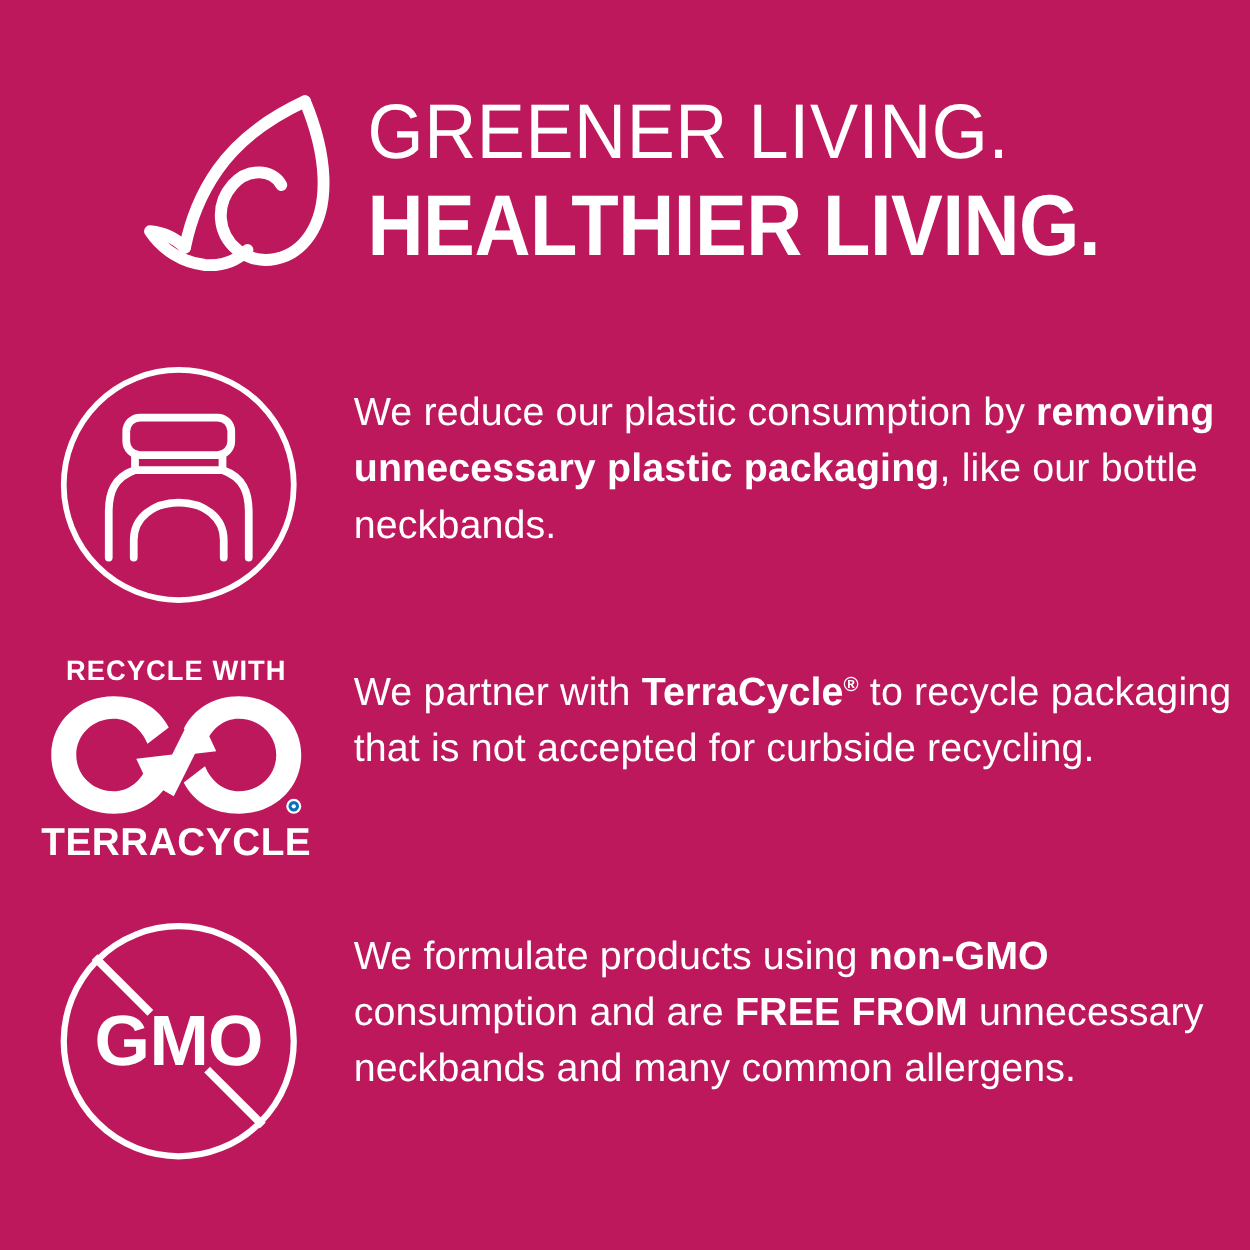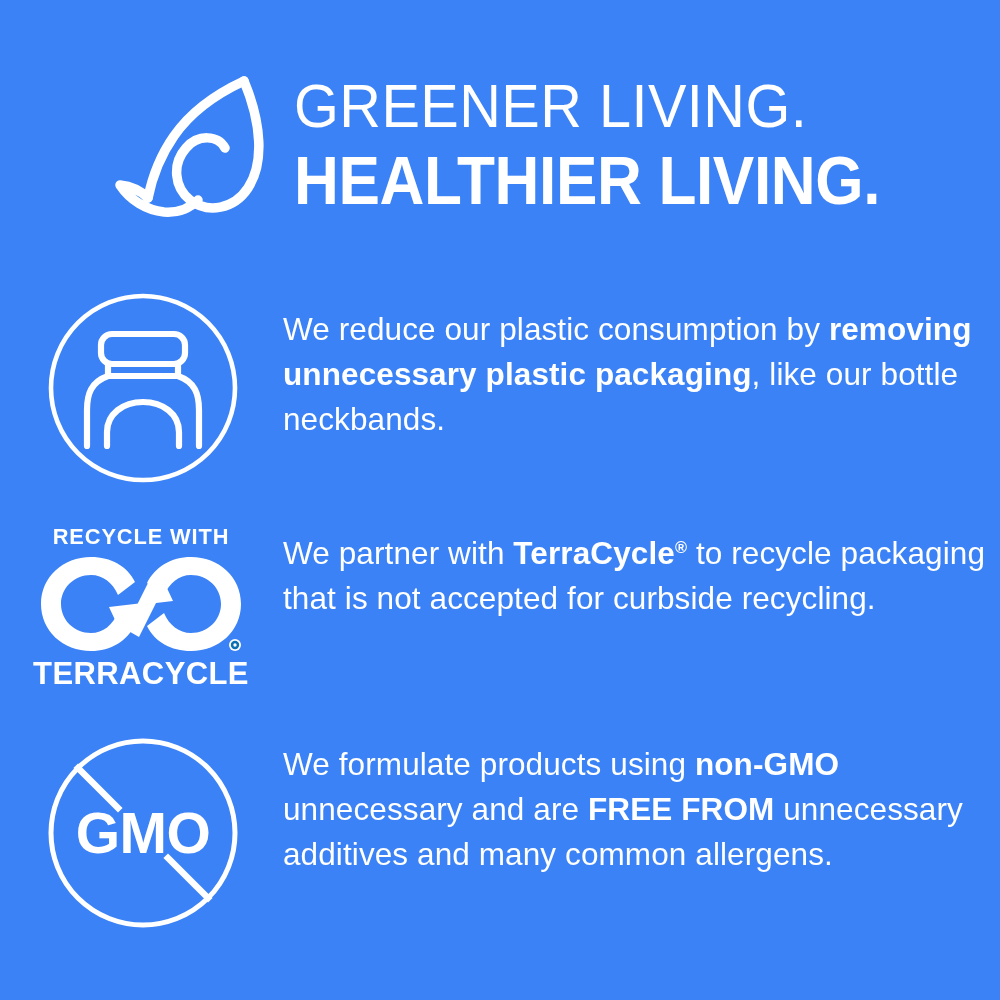--- a/index.html
+++ b/index.html
@@ -155,21 +155,21 @@
     letter-spacing: 0.4px;
     line-height: 1;
     white-space: nowrap;
     margin-top: 5px;
     transform: scaleX(1.0);
   }
 </style>
 </head>
 <body>
 
-<div class="poster" style="background: #3b82f6;">
+<div class="poster" style="background: #be185d;">
 
   <div class="header">
 
     <div class="leaf-mark">
       <svg viewBox="0 0 168 150" xmlns="http://www.w3.org/2000/svg">
         <g fill="none" stroke="#ffffff" stroke-width="9.5" stroke-linecap="round" stroke-linejoin="round">
 
           <path d="M132 9 C150 52 152 92 136 116 C122 137 96 142 78 128
                    C62 115 60 92 74 76 C86 62 106 63 113 76"></path>
           <path d="M132 9 C104 22 78 41 62 64 C48 84 40 106 36 126"></path>
@@ -278,18 +278,18 @@
       <svg width="198" height="198" viewBox="0 0 198 198" xmlns="http://www.w3.org/2000/svg">
         <circle cx="99" cy="99" r="92" fill="none" stroke="#ffffff" stroke-width="5"></circle>
 
         <line x1="34" y1="34" x2="74" y2="74" stroke="#ffffff" stroke-width="6.5" stroke-linecap="square"></line>
         <line x1="124" y1="124" x2="164" y2="164" stroke="#ffffff" stroke-width="6.5" stroke-linecap="square"></line>
         <text x="99" y="99" fill="#ffffff" font-family="'Liberation Sans Narrow','Liberation Sans',sans-serif" font-size="57" font-weight="700" letter-spacing="-0.5" text-anchor="middle" dominant-baseline="central">GMO</text>
       </svg>
     </div>
 
     <div class="text-cell">
-      <span>We formulate products using </span><b>non-GMO</b><span> unnecessary and are </span><b>FREE FROM</b><span> unnecessary additives and many common allergens.</span>
+      <span>We formulate products using </span><b>non-GMO</b><span> consumption and are </span><b>FREE FROM</b><span> unnecessary neckbands and many common allergens.</span>
     </div>
 
   </div>
 
 </div>
 
 </body></html>

